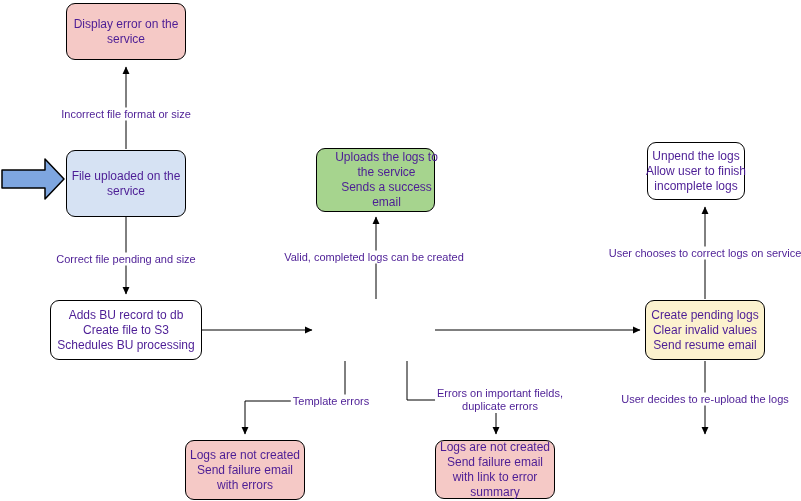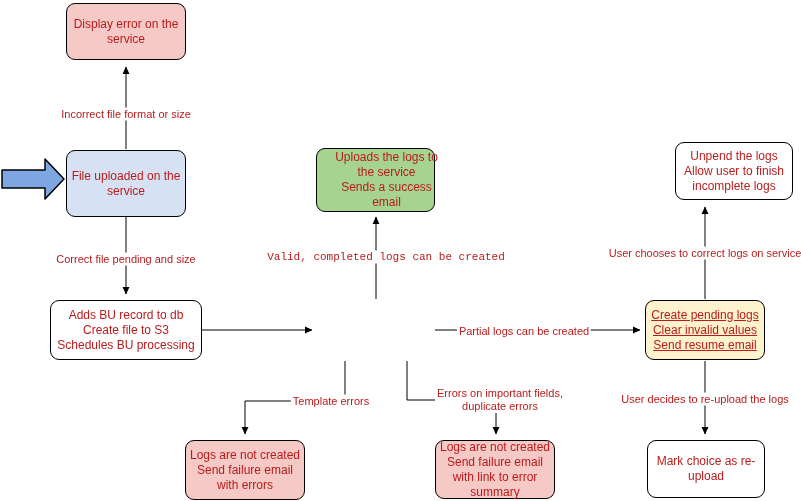--- a/index.html
+++ b/index.html
@@ -2,21 +2,21 @@
 <html><head>
 <meta charset="utf-8">
 <style>
   html, body { margin: 0; padding: 0; background: #ffffff; }
   .canvas {
     position: relative;
     width: 801px;
     height: 501px;
     background: #ffffff;
     font-family: "Liberation Sans", sans-serif;
-    color: #b91c1c;
+    color: #4c1d95;
     overflow: hidden;
   }
   .edges {
     position: absolute;
     left: 0; top: 0;
     width: 801px; height: 501px;
     z-index: 1;
   }
   .node {
     position: absolute;
@@ -30,21 +30,21 @@
     font-size: 12px;
     line-height: 15px;
     white-space: pre;
     z-index: 3;
     padding: 1px;
   }
   .node.white  { background: #ffffff; }
   .node.pink   { background: #f5c9c6; }
   .node.blue   { background: #d6e2f3; }
   .node.green  { background: #a6d48e; }
-  .node.yellow { background: #fcf2ce; text-decoration: underline; }
+  .node.yellow { background: #fcf2ce; }
   .elabel {
     position: absolute;
     transform: translate(-50%, -50%);
     background: #ffffff;
     font-size: 11px;
     line-height: 13px;
     white-space: pre;
     text-align: center;
     z-index: 2;
     padding: 0 2px;
@@ -88,36 +88,33 @@
   <div class="node white" style="left:50px;  top:300px; width:152px; height:60px;">Adds BU record to db
 Create file to S3
 Schedules BU processing</div>
   <div class="node green" style="left:316px; top:148px; width:119px; height:64px;padding-left:23px;">Uploads the logs to
 the service
 Sends a success
 email</div>
   <div class="node yellow" style="left:645px; top:300px; width:120px; height:60px;">Create pending logs
 Clear invalid values
 Send resume email</div>
-  <div class="node white" style="left:647px; top:142px; width:118px; height:58px;margin-left:28px;">Unpend the logs
+  <div class="node white" style="left:647px; top:142px; width:98px; height:58px;">Unpend the logs
 Allow user to finish
 incomplete logs</div>
-  <div class="node white" style="left:647px; top:440px; width:118px; height:58px;">Mark choice as re-
-upload</div>
   <div class="node pink" style="left:185px; top:440px; width:120px; height:60px;">Logs are not created
 Send failure email
 with errors</div>
   <div class="node pink" style="left:435px; top:440px; width:120px; height:59px;">Logs are not created
 Send failure email
 with link to error
 summary</div>
 
   <div class="elabel" style="left:126px; top:114px;">Incorrect file format or size</div>
   <div class="elabel" style="left:126px; top:259px;">Correct file pending and size</div>
-  <div class="elabel" style="left:386px; top:257px;font-family:Liberation Mono, monospace;">Valid, completed logs can be created</div>
-  <div class="elabel" style="left:524px; top:331px;">Partial logs can be created</div>
+  <div class="elabel" style="left:374px; top:257px;">Valid, completed logs can be created</div>
   <div class="elabel" style="left:705px; top:253px;">User chooses to correct logs on service</div>
   <div class="elabel" style="left:705px; top:399px;">User decides to re-upload the logs</div>
   <div class="elabel" style="left:331px; top:401px;">Template errors</div>
   <div class="elabel" style="left:460px; top:400px;margin-left:40px;">Errors on important fields,
 duplicate errors</div>
 
 </div>
 
 </body></html>

